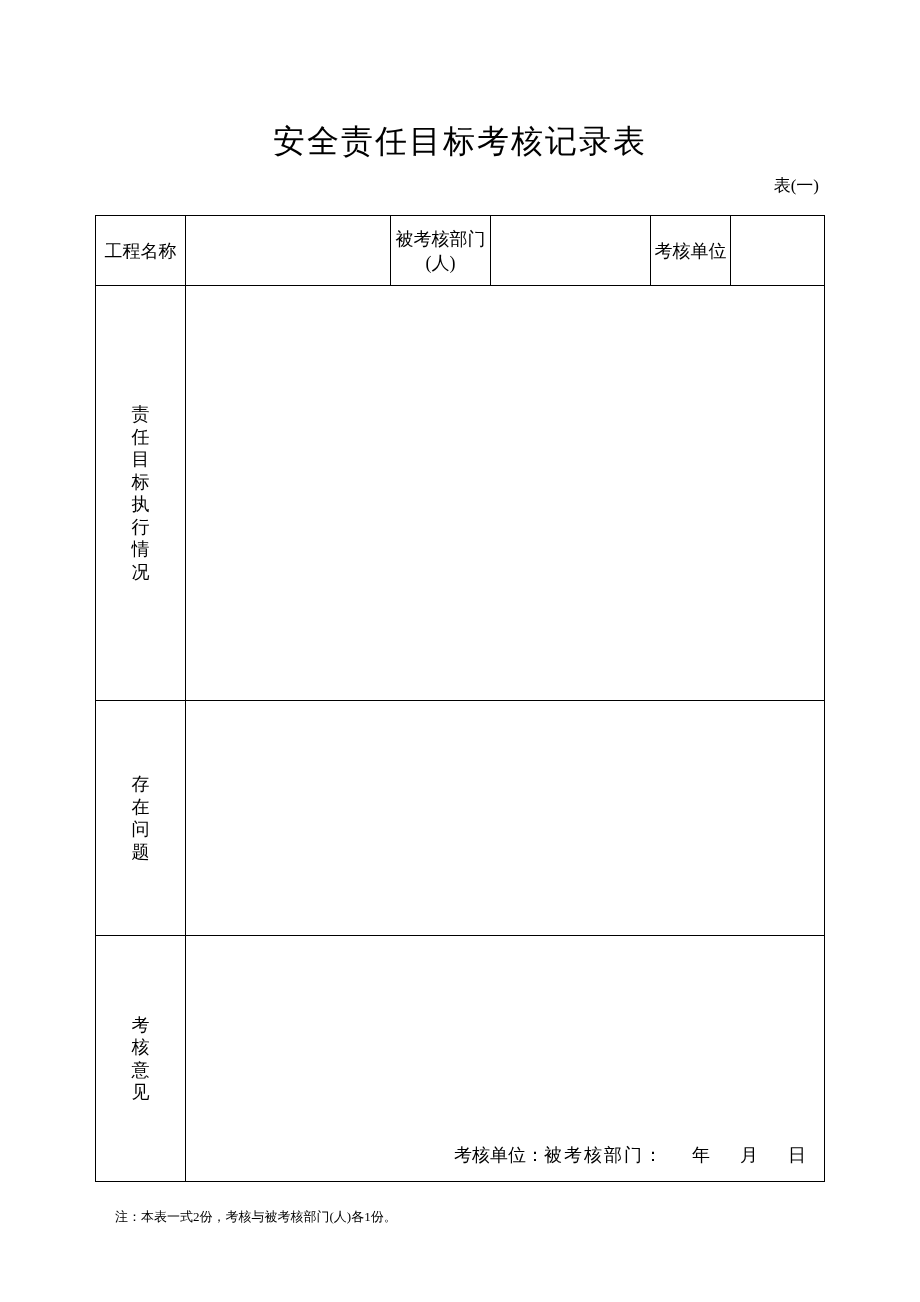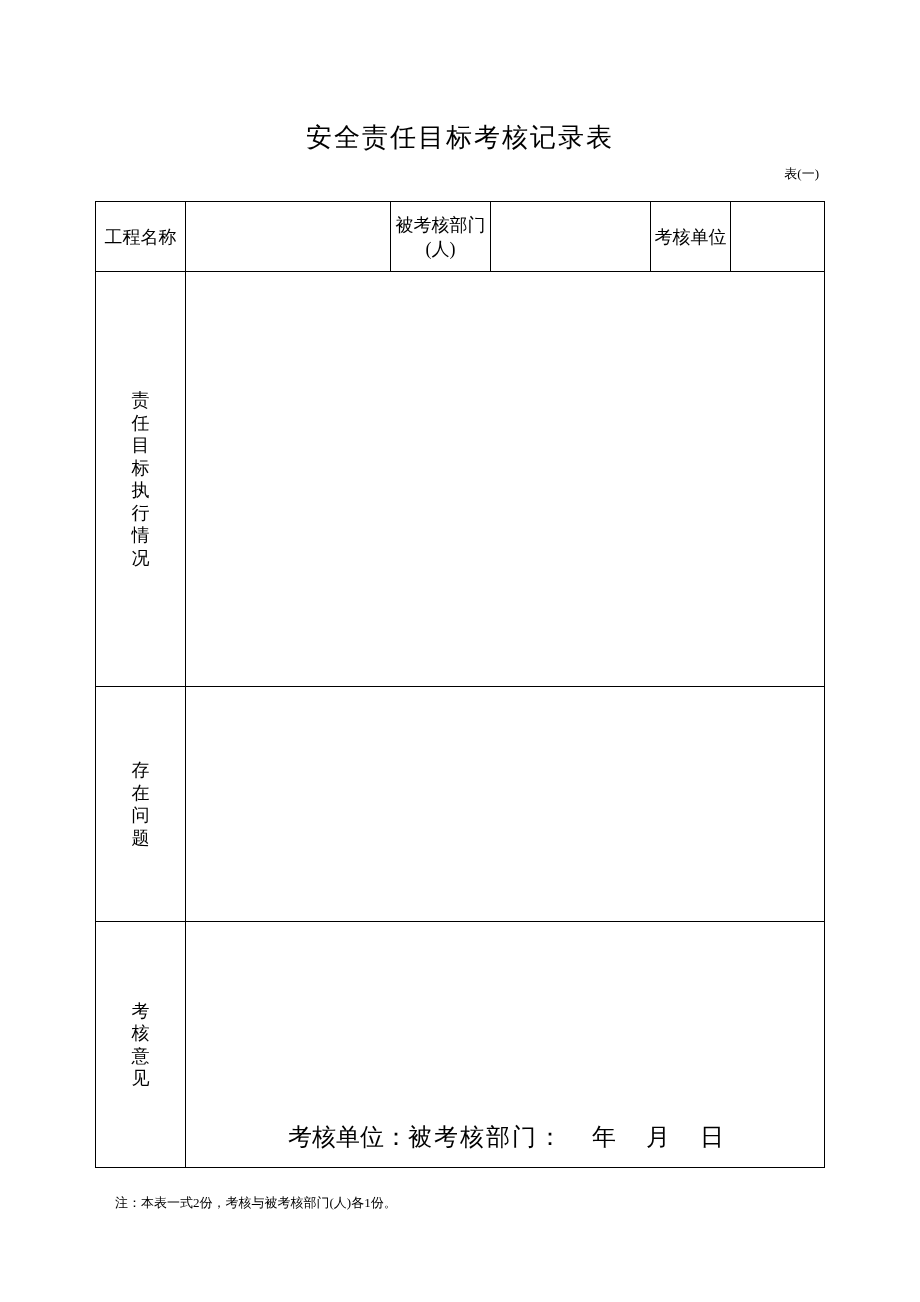--- a/index.html
+++ b/index.html
@@ -10,28 +10,28 @@
       font-family: "SimSun", "宋体", serif;
       width: 920px;
       height: 1302px;
       color: #000;
     }
     .page {
       padding: 120px 95px 0 95px;
     }
     .title {
       text-align: center;
-      font-size: 26px;
+      font-size: 32px;
       font-weight: normal;
       margin: 0 0 10px 0;
       letter-spacing: 2px;
     }
     .table-label {
       text-align: right;
-      font-size: 13px;
+      font-size: 17px;
       margin: 0 6px 4px 0;
     }
     table.form {
       width: 100%;
       border-collapse: collapse;
       table-layout: fixed;
       margin-top: 18px;
     }
     table.form td {
       border: 1.5px solid #000;
@@ -57,23 +57,23 @@
       line-height: 1.25;
       font-size: 18px;
     }
     .vlabel span { display: block; }
 
     .opinion-cell { position: relative; }
     .opinion-bottom {
       position: absolute;
       left: 4px; right: 0; bottom: 14px;
       display: flex;
-      justify-content: center;
+      justify-content: flex-end;
       align-items: baseline;
-      font-size: 24px;
+      font-size: 18px;
       padding: 0 16px;
       text-align: left;
     }
     .unit-line { white-space: nowrap; }
     .date-line { white-space: nowrap; letter-spacing: 2px; }
     .date-line .gap { display:inline-block; width: 28px; }
     .note {
       font-size: 13px;
       margin: 26px 0 0 20px;
     }

